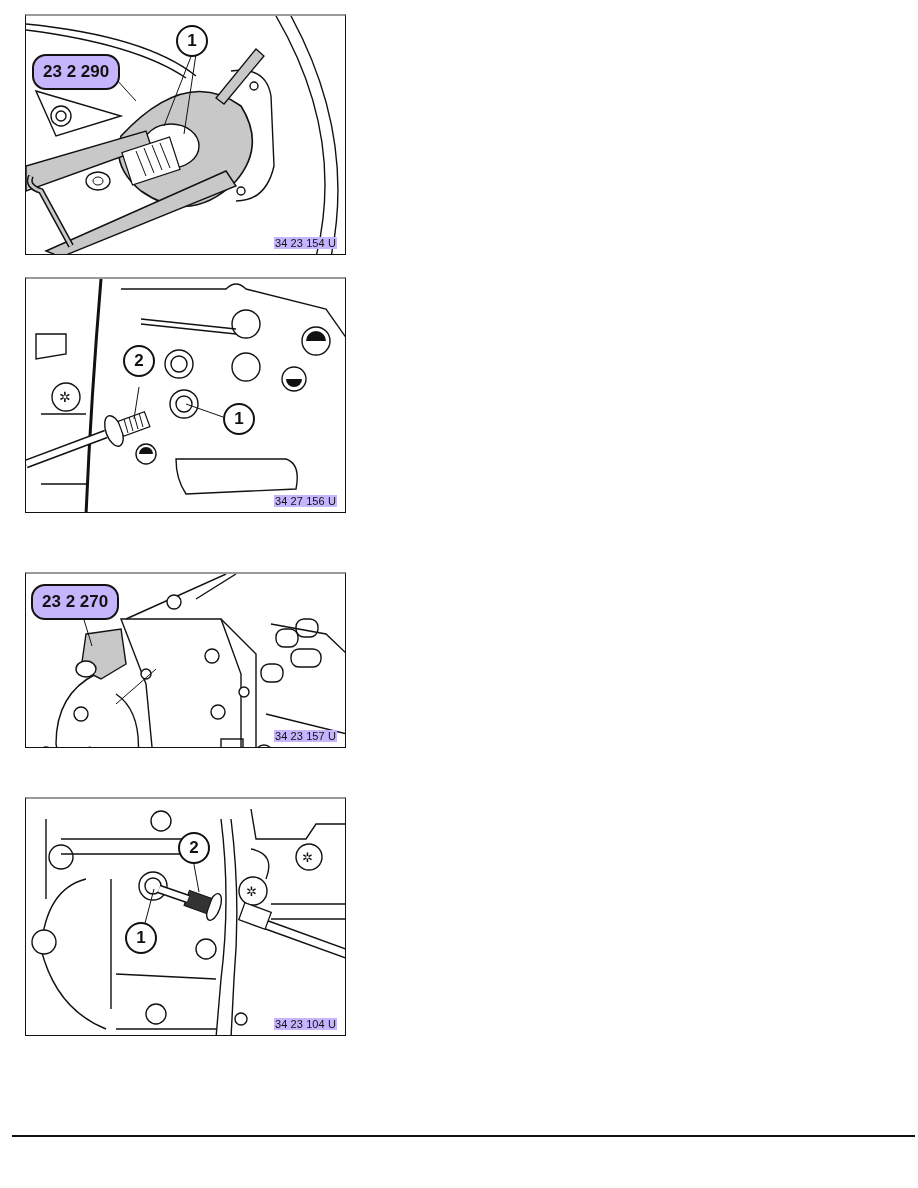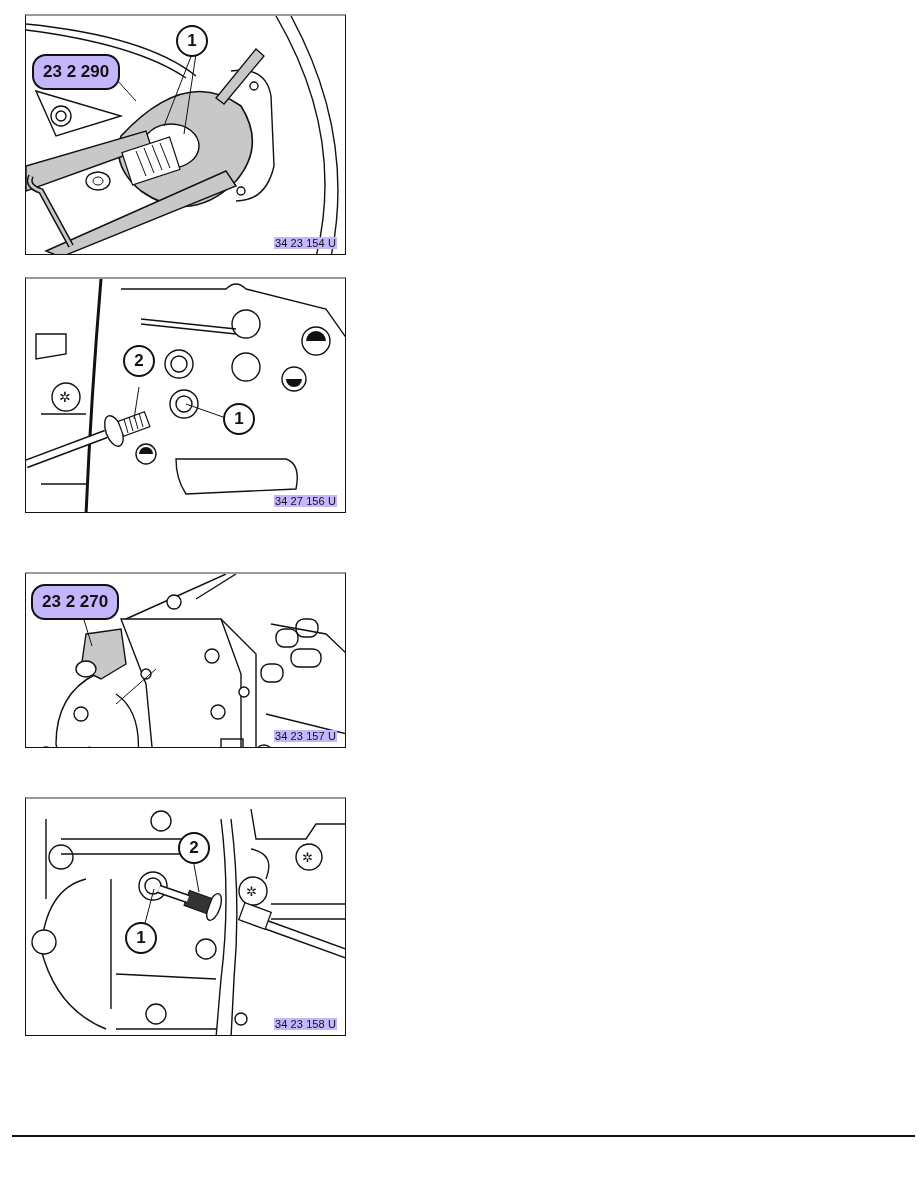--- a/index.html
+++ b/index.html
@@ -181,16 +181,16 @@
     <rect x="215" y="108" width="28" height="18" fill="#fff" stroke="#111" stroke-width="1.3" transform="rotate(20 229 117)"></rect>
     <ellipse cx="188" cy="108" rx="6" ry="14" fill="#fff" stroke="#111" stroke-width="1.4" transform="rotate(20 188 108)"></ellipse>
     <rect x="160" y="95" width="24" height="16" fill="#333" stroke="#111" transform="rotate(20 172 103)"></rect>
     <path d="M133 90 L162 100" stroke="#111" stroke-width="9"></path>
     <path d="M133 90 L162 100" stroke="#fff" stroke-width="6"></path>
     <line x1="167" y1="60" x2="173" y2="93" stroke="#111"></line>
     <line x1="128" y1="90" x2="118" y2="128" stroke="#111"></line>
   </svg>
   <div class="callout" style="left:152px;top:33px;">2</div>
   <div class="callout" style="left:99px;top:123px;">1</div>
-  <div class="fig-code">34 23 158 U</div>
+  <div class="fig-code">34 23 104 U</div>
 </div>
 
 <div class="footer-rule"></div>
 
 </body></html>

